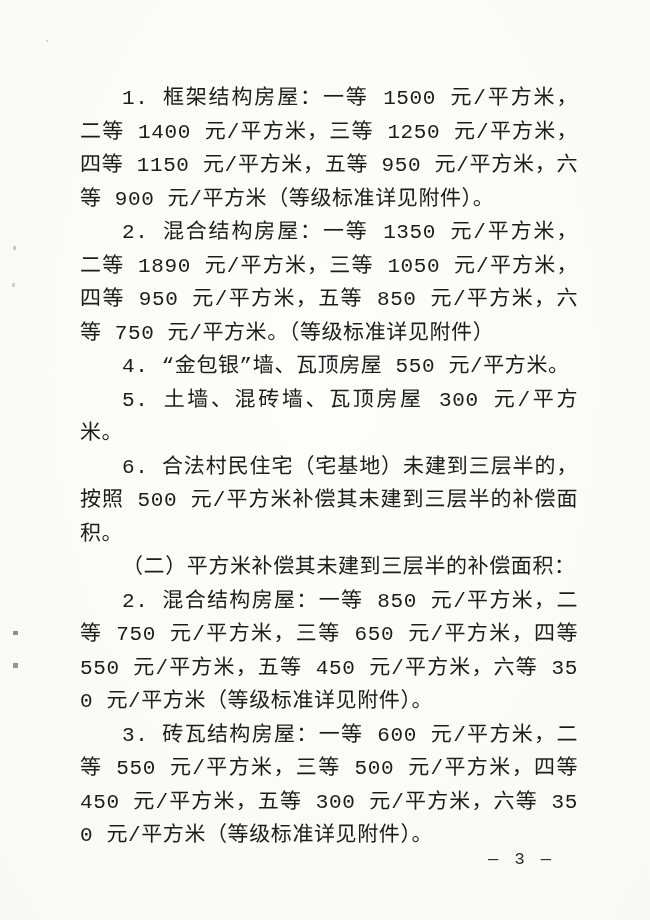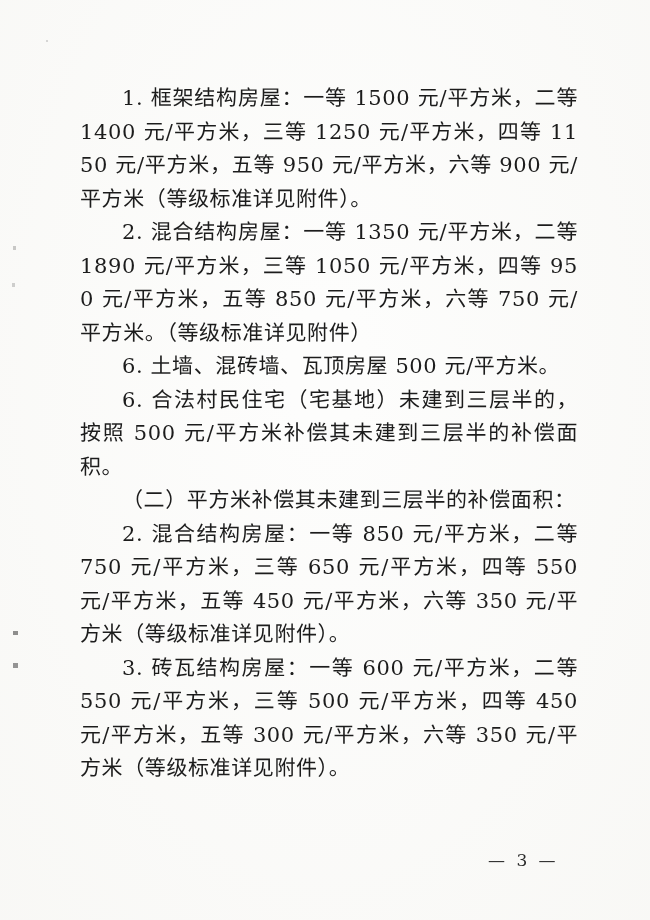--- a/index.html
+++ b/index.html
@@ -13,20 +13,21 @@
     background: #fcfcfa;
     overflow: hidden;
     font-family: "DejaVu Serif", "Liberation Serif", serif;
   }
   .scan-page {
     position: absolute;
     inset: 0;
     background:
       radial-gradient(ellipse at 50% 40%, rgba(255,255,255,0.6), rgba(240,239,235,0.25)),
       #fbfbf9;
+    font-family: Liberation Mono, monospace;
   }
   .doc-body {
     position: absolute;
     left: 80px;
     top: 82px;
     width: 498px;
     color: #1c1c1c;
   }
   .doc-body p {
     margin: 0;
@@ -60,21 +61,22 @@
   .a5 { left: 46px; top: 40px; width: 2px; height: 2px; opacity: 0.25; }
 </style>
 </head>
 <body>
 
 <div class="scan-page">
 
   <div class="doc-body">
     <p>1. 框架结构房屋：一等 1500 元/平方米，二等 1400 元/平方米，三等 1250 元/平方米，四等 1150 元/平方米，五等 950 元/平方米，六等 900 元/平方米（等级标准详见附件）。</p>
     <p>2. 混合结构房屋：一等 1350 元/平方米，二等 1890 元/平方米，三等 1050 元/平方米，四等 950 元/平方米，五等 850 元/平方米，六等 750 元/平方米。（等级标准详见附件）</p>
-    <p>6. 土墙、混砖墙、瓦顶房屋 500 元/平方米。</p>
+    <p>4. “金包银”墙、瓦顶房屋 550 元/平方米。</p>
+    <p>5. 土墙、混砖墙、瓦顶房屋 300 元/平方米。</p>
     <p>6. 合法村民住宅（宅基地）未建到三层半的，按照 500 元/平方米补偿其未建到三层半的补偿面积。</p>
     <p>（二）平方米补偿其未建到三层半的补偿面积：</p>
     <p>2. 混合结构房屋：一等 850 元/平方米，二等 750 元/平方米，三等 650 元/平方米，四等 550 元/平方米，五等 450 元/平方米，六等 350 元/平方米（等级标准详见附件）。</p>
     <p>3. 砖瓦结构房屋：一等 600 元/平方米，二等 550 元/平方米，三等 500 元/平方米，四等 450 元/平方米，五等 300 元/平方米，六等 350 元/平方米（等级标准详见附件）。</p>
 
   </div>
 
   <div class="page-footer">— 3 —</div>
 
   <div class="artifact a1"></div>

